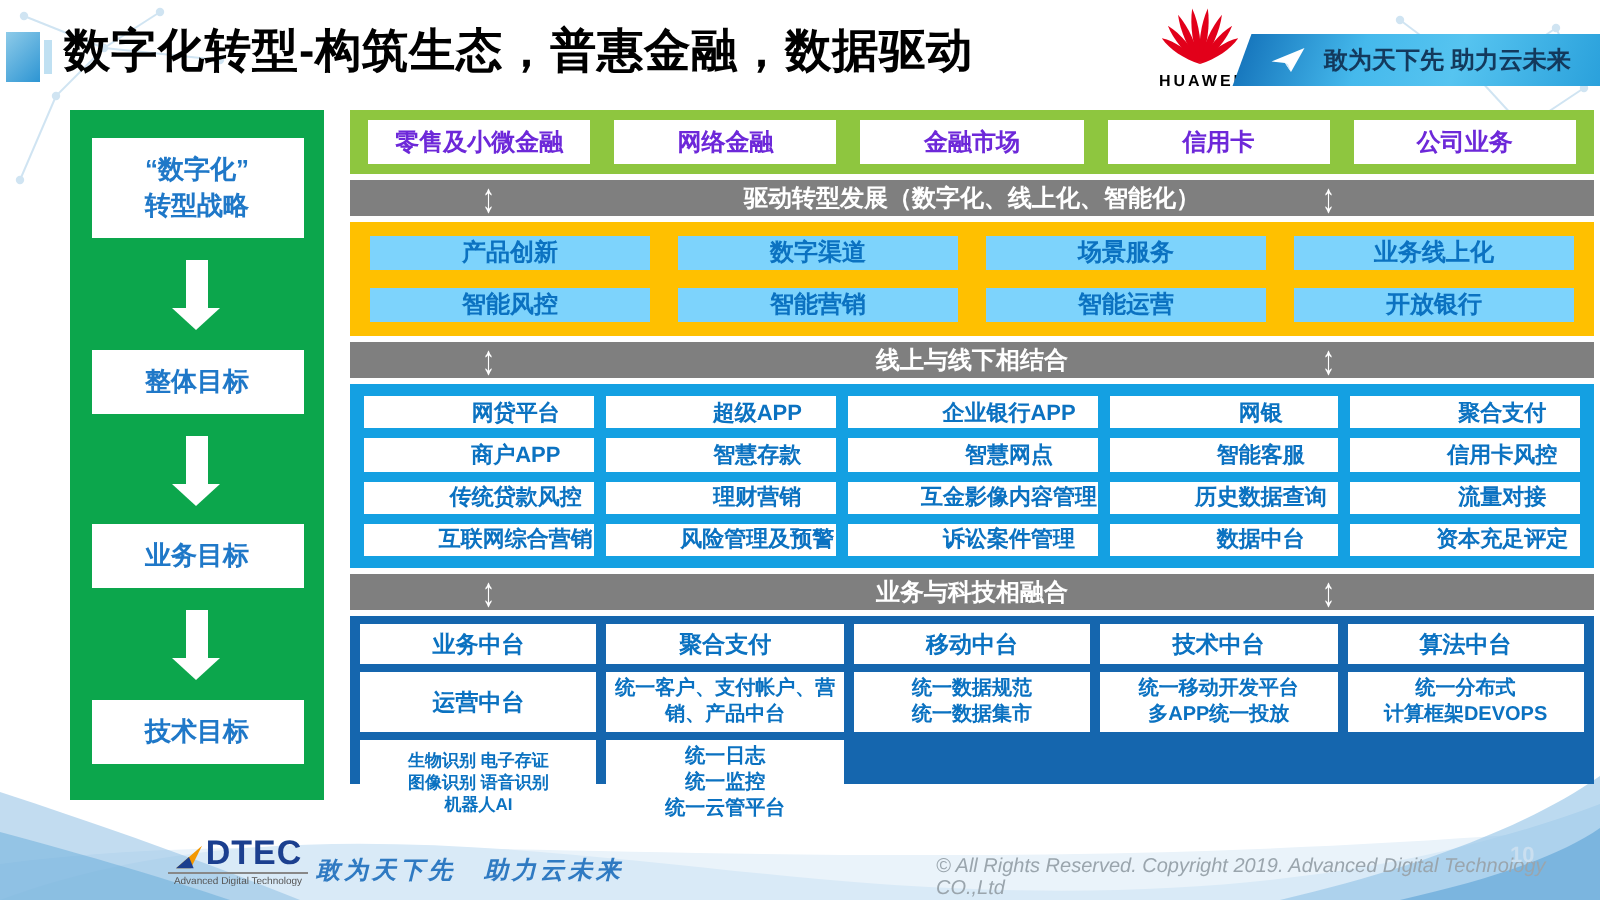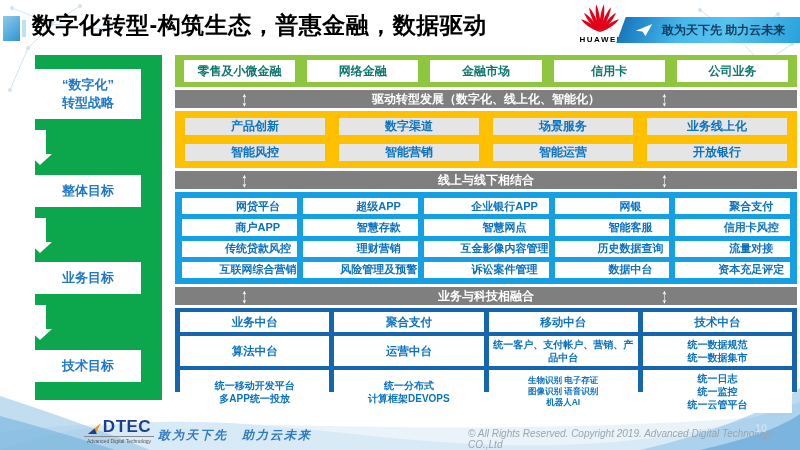--- a/index.html
+++ b/index.html
@@ -14,48 +14,48 @@
   .page-title{left:32px;top:10px;font-size:23px;font-weight:bold;color:#000;letter-spacing:0.5px;}
   .huawei{left:573px;top:3px;width:54px;text-align:center;}
   .huawei .hw-name{font-size:8px;font-weight:bold;letter-spacing:1.5px;color:#000;margin-top:-2px;}
   .ribbon{left:621px;top:17px;width:196px;height:26px;transform:skewX(-20deg);
           background:linear-gradient(90deg,#1878be,#45b9ec 30%,#56c4f0 55%,#239bd8);}
   .ribbon-inner{position:absolute;inset:0;transform:skewX(20deg);display:flex;align-items:center;gap:9px;padding-left:14px;}
   .ribbon-text{font-size:12px;font-weight:bold;color:#13395c;}
 
   
   .sidebar{left:35px;top:55px;width:127px;height:345px;background:#0ca64c;
-           display:flex;flex-direction:column;align-items:flex-start;justify-content:space-between;
+           display:flex;flex-direction:column;align-items:center;justify-content:space-between;
            padding:14px 0 18px 0;box-sizing:border-box;}
   .side-box{background:#fff;color:#1f78c8;font-weight:bold;font-size:13px;width:102px;
             text-align:center;padding:7px 2px;white-space:pre-line;line-height:1.4;}
   .down-arrow{width:11px;height:24px;background:#fff;position:relative;margin:2px 0 12px 0;}
   .down-arrow::after{content:'';position:absolute;top:100%;left:-7px;
             border-left:12px solid transparent;border-right:12px solid transparent;border-top:11px solid #fff;}
 
   
   .band-green{left:175px;top:55px;width:622px;height:32px;background:#8ec63f;
               display:flex;gap:12px;padding:5px 9px;box-sizing:border-box;}
-  .band-green .cell{flex:1;background:#fff;color:#0f766e;font-weight:bold;font-size:12px;
+  .band-green .cell{flex:1;background:#fff;color:#6d28d9;font-weight:bold;font-size:12px;
               display:flex;align-items:center;justify-content:center;}
   .banner{left:175px;width:622px;height:18px;background:#7f7f7f;color:#fff;font-size:12px;font-weight:bold;
           display:flex;align-items:center;justify-content:center;}
   .banner .varrow{position:absolute;top:50%;transform:translateY(-50%) scaleY(1.6);
           color:#fff;font-weight:bold;font-size:13px;line-height:1;}
   .va-l{left:66px;} .va-r{left:486px;}
   .section-yellow{left:175px;top:111px;width:622px;height:57px;background:#ffc000;
           display:grid;grid-template-columns:repeat(4,1fr);gap:9px 14px;padding:7px 10px;box-sizing:border-box;}
-  .section-yellow .cell{background:#e5e5e5;color:#0b72c1;font-weight:bold;font-size:12px;
+  .section-yellow .cell{background:#7dd3fc;color:#0b72c1;font-weight:bold;font-size:12px;
           display:flex;align-items:center;justify-content:center;text-align:center;}
   .section-blue{left:175px;top:192px;width:622px;height:92px;background:#14a0e2;
           display:grid;grid-template-columns:repeat(5,1fr);gap:5px 6px;padding:6px 7px;box-sizing:border-box;}
   .section-blue .cell{background:#fff;color:#0b72c1;font-weight:bold;font-size:11px;
           display:flex;align-items:center;justify-content:center;white-space:nowrap;padding-left:37px;}
   .section-platforms{left:175px;top:308px;width:622px;height:84px;background:#1566ae;
-          display:grid;grid-template-columns:repeat(4,1fr);grid-template-rows:20px 1fr;
+          display:grid;grid-template-columns:repeat(5,1fr);grid-template-rows:20px 1fr;
           gap:4px 5px;padding:4px 5px;box-sizing:border-box;}
   .platform-head{background:#fff;color:#0b72c1;font-weight:bold;font-size:11.5px;
           display:flex;align-items:center;justify-content:center;}
   .platform-body{background:#fff;color:#0b72c1;font-weight:bold;font-size:10px;text-align:center;
           display:flex;align-items:center;justify-content:center;white-space:pre-line;line-height:1.3;padding:2px;}
   .platform-body.small{font-size:8.5px;font-weight:bold;}
 
   
   .adtec{left:84px;top:418px;width:70px;text-align:center;}
   .adtec-row{display:flex;align-items:flex-end;justify-content:center;gap:1px;}

